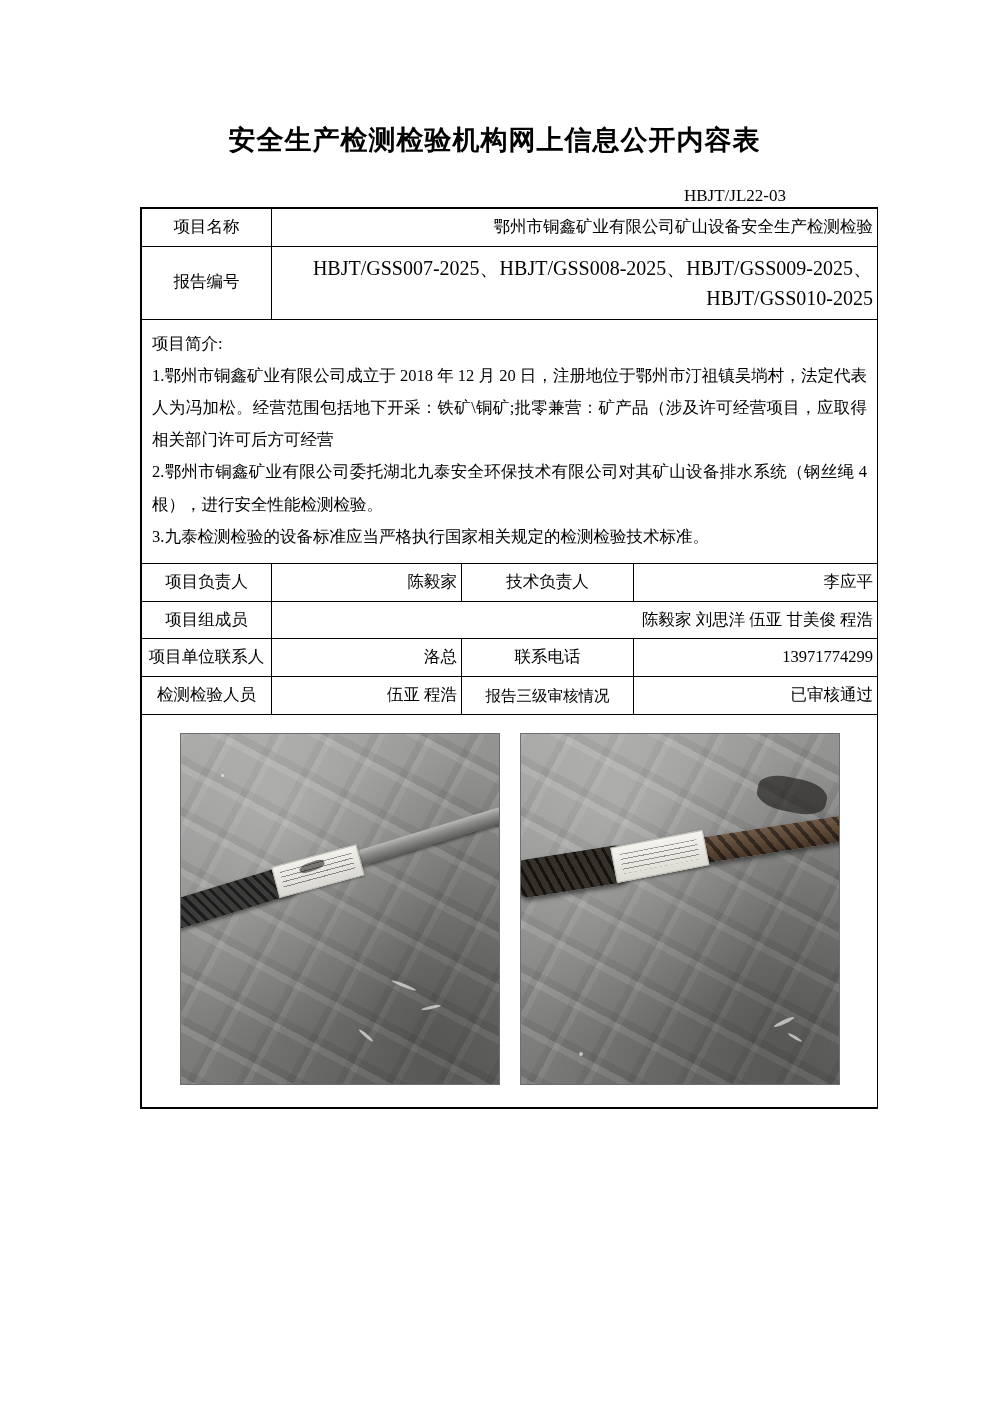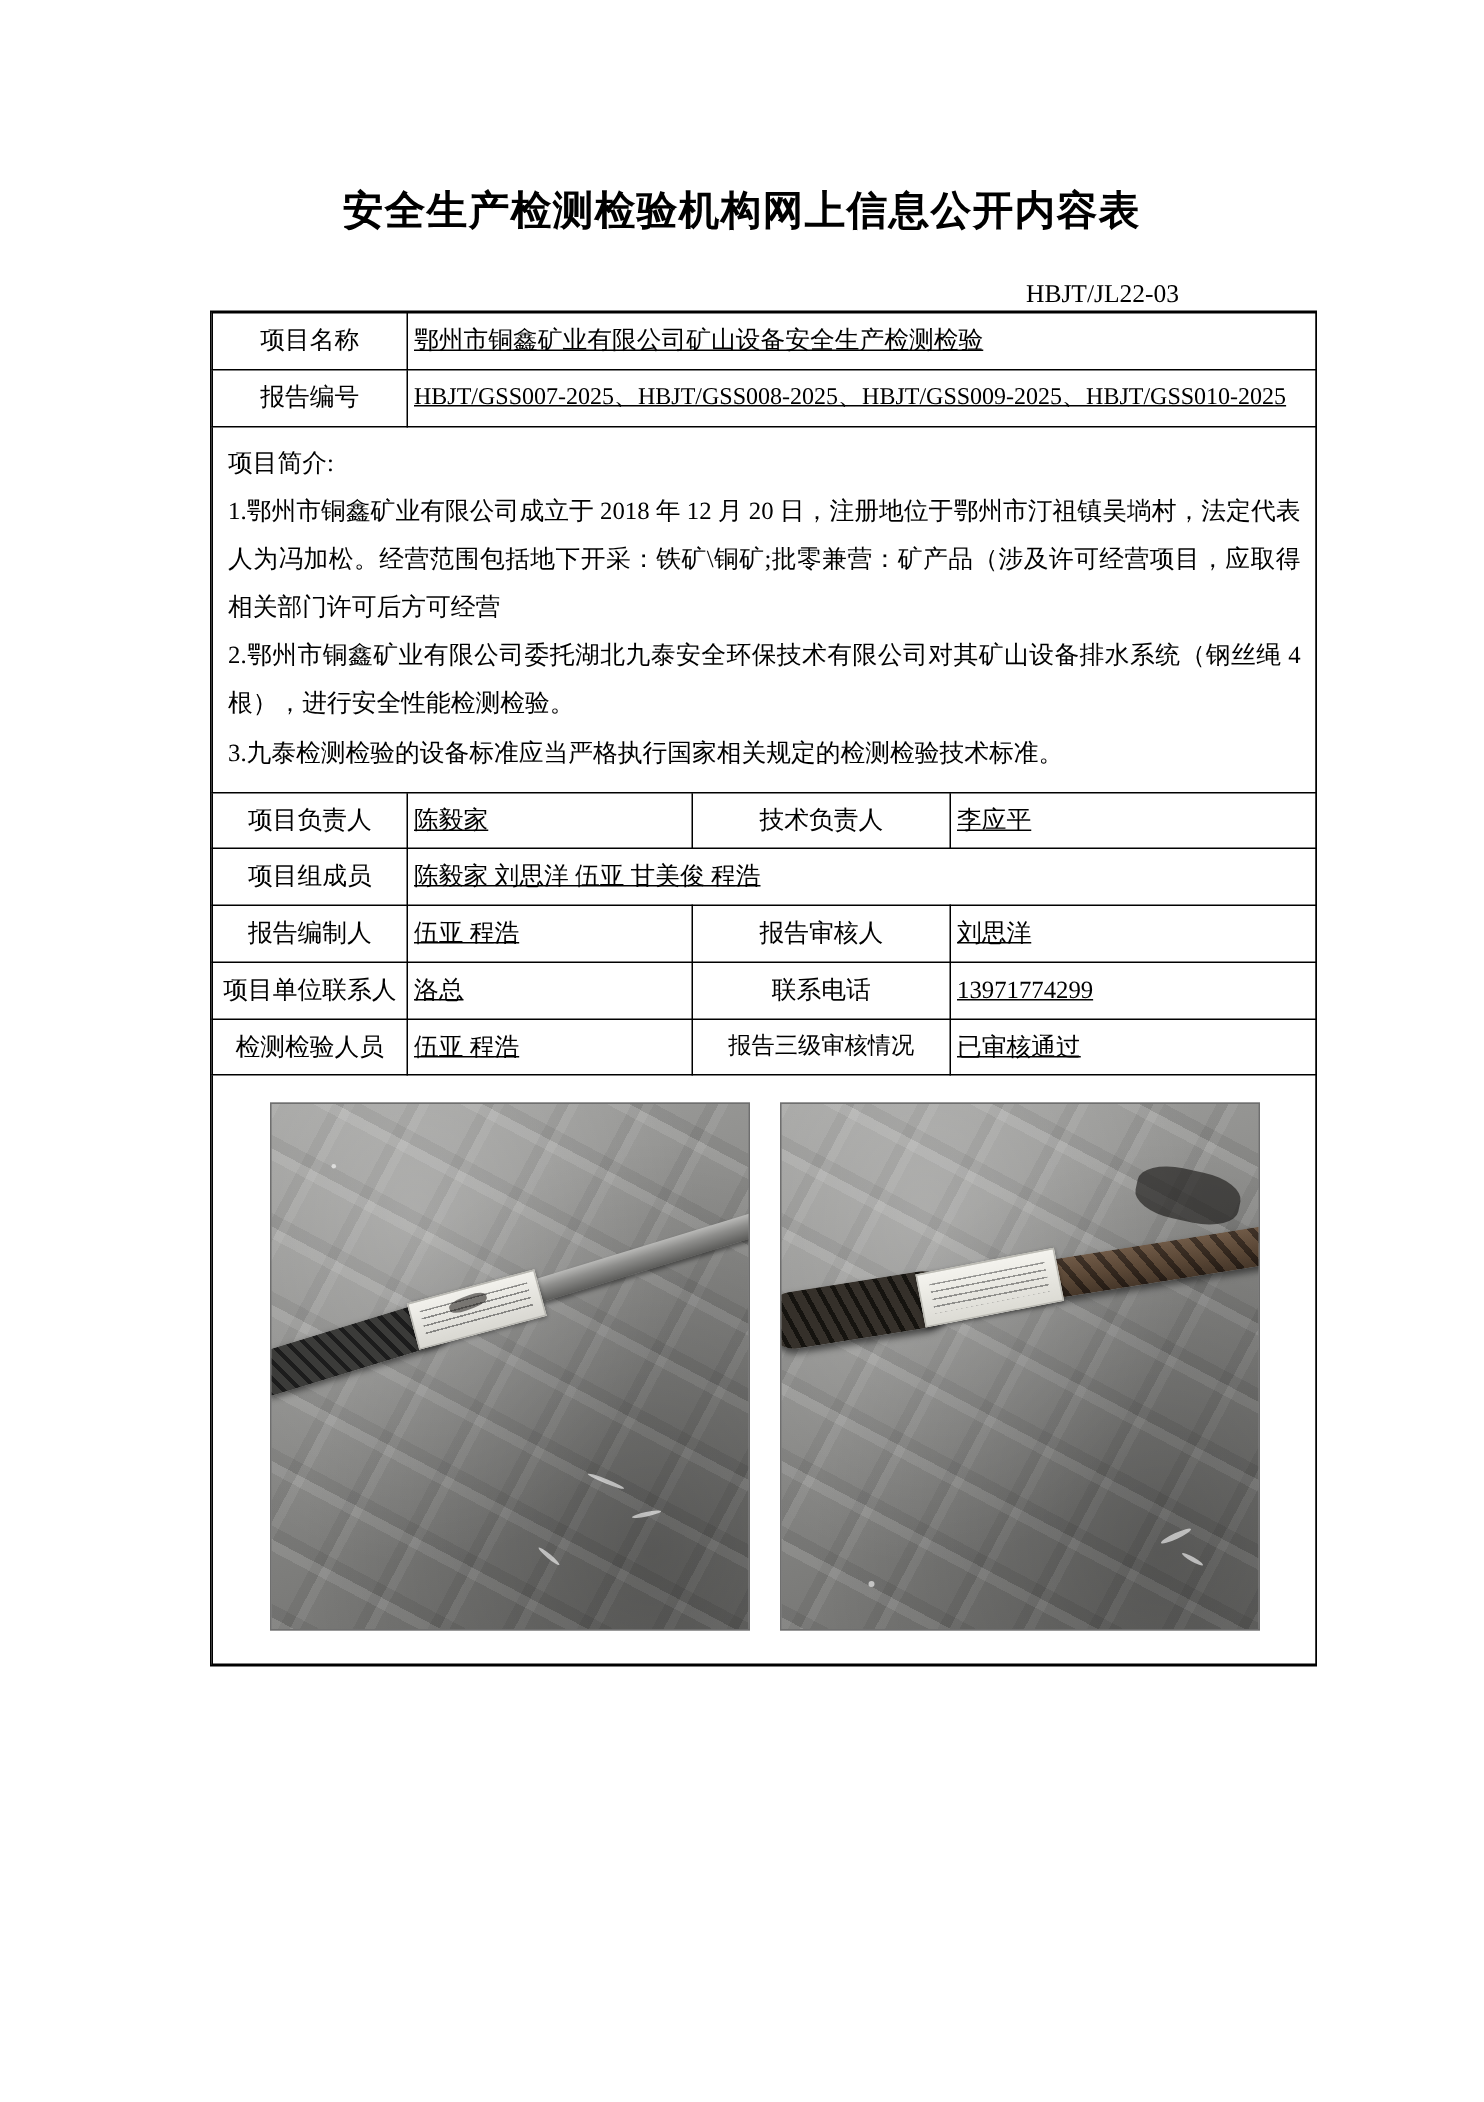--- a/index.html
+++ b/index.html
@@ -54,21 +54,21 @@
     table-layout: fixed;
     padding-left: 23px;
   }
   table.main td {
     border: 1px solid #000;
     font-size: 16.5px;
     padding: 6px 4px;
     vertical-align: middle;
     line-height: 1.5;
   }
-  .c-center { text-align: left; text-decoration: underline; }
+  .c-center { text-align: right; }
   .lbl { text-align: center; }
   
   .intro-cell {
     padding: 8px 10px 10px 10px !important;
     text-align: left;
     margin-left: 20px;
   }
   .intro-cell p {
     margin: 0 0 0 0;
     font-size: 16.5px;
@@ -239,21 +239,21 @@
         <col style="width:172px">
         <col style="width:244px">
       </colgroup>
       <tbody>
         <tr>
           <td class="lbl">项目名称</td>
           <td class="c-center" colspan="3">鄂州市铜鑫矿业有限公司矿山设备安全生产检测检验</td>
         </tr>
         <tr>
           <td class="lbl">报告编号</td>
-          <td class="c-center" colspan="3" style="font-size:16px;">HBJT/GSS007-2025、HBJT/GSS008-2025、HBJT/GSS009-2025、HBJT/GSS010-2025</td>
+          <td class="c-center" colspan="3" style="font-size:20px;">HBJT/GSS007-2025、HBJT/GSS008-2025、HBJT/GSS009-2025、HBJT/GSS010-2025</td>
         </tr>
         <tr>
           <td class="intro-cell" colspan="4">
             <p class="first">项目简介:</p>
             <p>1.鄂州市铜鑫矿业有限公司成立于 2018 年 12 月 20 日，注册地位于鄂州市汀祖镇吴埫村，法定代表人为冯加松。经营范围包括地下开采：铁矿\铜矿;批零兼营：矿产品（涉及许可经营项目，应取得相关部门许可后方可经营</p>
             <p>2.鄂州市铜鑫矿业有限公司委托湖北九泰安全环保技术有限公司对其矿山设备排水系统（钢丝绳 4 根），进行安全性能检测检验。</p>
             <p>3.九泰检测检验的设备标准应当严格执行国家相关规定的检测检验技术标准。</p>
           </td>
         </tr>
 
@@ -262,26 +262,20 @@
           <td class="c-center">陈毅家</td>
           <td class="lbl">技术负责人</td>
           <td class="c-center">李应平</td>
         </tr>
 
         <tr>
           <td class="lbl">项目组成员</td>
           <td class="c-center" colspan="3">陈毅家  刘思洋  伍亚  甘美俊  程浩</td>
         </tr>
 
-        <tr>
-          <td class="lbl">报告编制人</td>
-          <td class="c-center">伍亚  程浩</td>
-          <td class="lbl">报告审核人</td>
-          <td class="c-center">刘思洋</td>
-        </tr>
 
 
         <tr>
           <td class="lbl">项目单位联系人</td>
           <td class="c-center">洛总</td>
           <td class="lbl">联系电话</td>
           <td class="c-center">13971774299</td>
         </tr>
 
 

